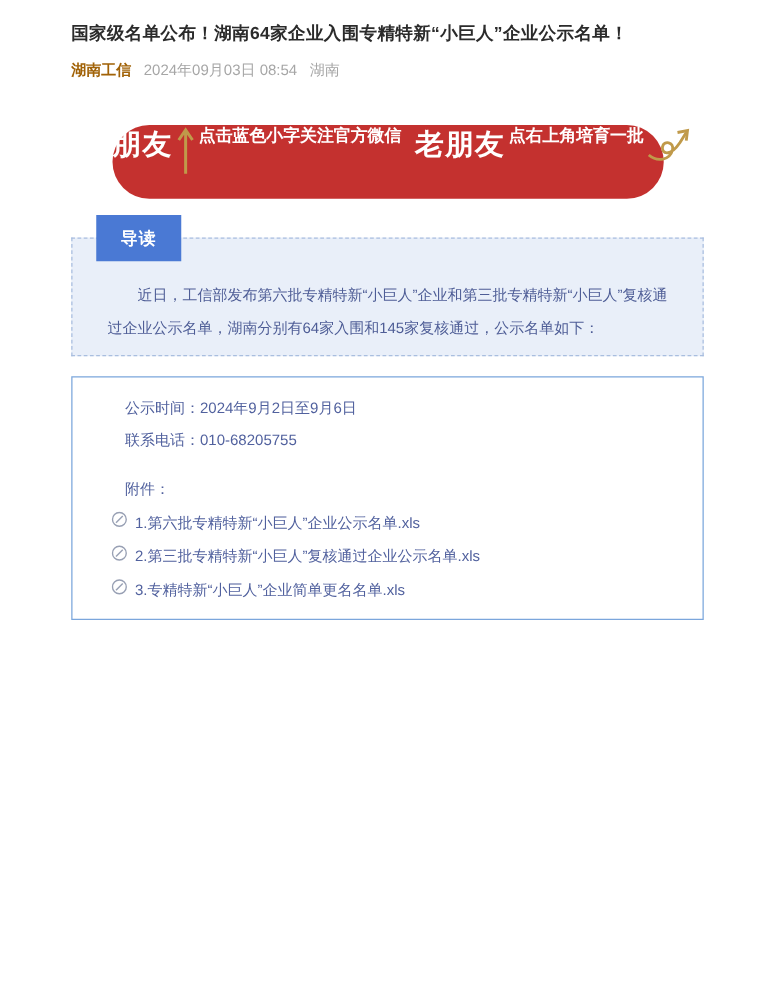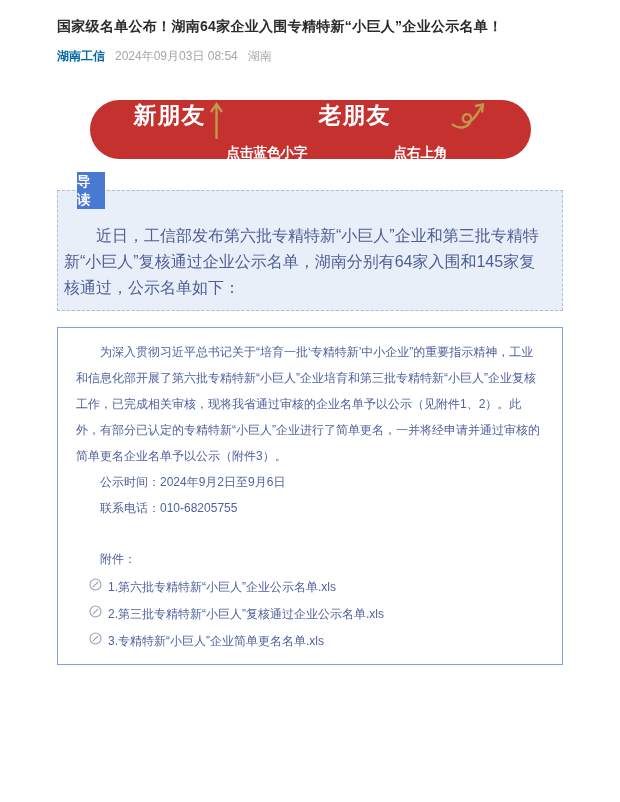--- a/index.html
+++ b/index.html
@@ -20,21 +20,21 @@
     line-height: 27px;
     letter-spacing: 0.3px;
   }
   .byline {
     margin-top: 8px;
     font-size: 12px;
     display: flex;
     align-items: center;
     gap: 10px;
   }
-  .byline .account { color: #0369a1; font-weight: bold; cursor: pointer; font-family: Liberation Mono, monospace; }
+  .byline .account { color: #a16207; font-weight: bold; cursor: pointer; font-family: Liberation Mono, monospace; }
   .byline .meta { color: #a6a6a6; }
 
   
   .banner {
     width: 441px;
     height: 59px;
     margin: 35px auto 0 auto;
     background: #c4312f;
     border-radius: 30px;
     display: flex;
@@ -43,52 +43,51 @@
     color: #ffffff;
   }
   .banner .big {
     font-size: 23px;
     font-weight: bold;
     letter-spacing: 1px;
     white-space: nowrap;
   }
   .banner .tips {
     display: flex;
-    flex-direction: column;
+    flex-direction: row;
     font-size: 13.5px;
     font-weight: bold;
     line-height: 17px;
     white-space: nowrap;
-    margin-top: 44px;
   }
   .banner svg { flex: 0 0 auto; }
 
   
   .intro { position: relative; margin-top: 31px; }
   .intro-badge {
     position: absolute;
     top: -18px;
     left: 20px;
-    width: 28px;
+    width: 68px;
     height: 37px;
     background: #4a79d4;
     color: #ffffff;
     font-size: 13.5px;
     font-weight: bold;
     display: flex;
     align-items: center;
     justify-content: center;
     letter-spacing: 1px;
     z-index: 2;
   }
   .intro-box {
     border: 1px dashed #a9bedf;
     background: #e9eff9;
-    padding: 32px 18px 9px 6px;
-    font-size: 16px;
+    padding: 32px 18px 9px 28px;
+    font-size: 12px;
     color: #4e5d96;
     line-height: 26px;
   }
   .intro-box p { text-indent: 2em; }
 
   
   .notice-heading {
     margin: 14px auto 0 auto;
     text-align: center;
     font-size: 14px;
@@ -102,21 +101,21 @@
   .notice-box {
     margin-top: 16px;
     border: 1px solid #7ba6dc;
     background: #ffffff;
     padding: 11px 18px 10px 18px;
     font-size: 12px;
     color: #51619e;
     line-height: 26px;
   }
   .notice-box .para { text-indent: 2em; }
-  .attach-label { margin-top: 26px; font-family: Liberation Mono, monospace; }
+  .attach-label { margin-top: 13px; }
   .attach-row {
     display: flex;
     gap: 6px;
     padding-left: 13px;
     margin-top: 1px;
     line-height: 26px;
   }
   .attach-row .attach-link { color: #51619e; cursor: pointer; }
 </style>
 </head>
@@ -158,21 +157,20 @@
 
   <div class="intro">
     <div class="intro-badge">导读</div>
     <div class="intro-box">
       <p>近日，工信部发布第六批专精特新“小巨人”企业和第三批专精特新“小巨人”复核通过企业公示名单，湖南分别有64家入围和145家复核通过，公示名单如下：</p>
     </div>
   </div>
 
 
   <div class="notice-box">
-    <p class="para">为深入贯彻习近平总书记关于“培育一批‘专精特新’中小企业”的重要指示精神，工业和信息化部开展了第六批专精特新“小巨人”企业培育和第三批专精特新“小巨人”企业复核工作，已完成相关审核，现将我省通过审核的企业名单予以公示（见附件1、2）。此外，有部分已认定的专精特新“小巨人”企业进行了简单更名，一并将经申请并通过审核的简单更名企业名单予以公示（附件3）。</p>
     <p class="para">公示时间：2024年9月2日至9月6日</p>
     <p class="para">联系电话：010-68205755</p>
 
     <p class="para attach-label">附件：</p>
 
     <div class="attach-row">
       <span>
         <svg width="13" height="13" viewBox="0 0 13 13">
           <circle cx="6.5" cy="6.5" r="5.5" fill="none" stroke="#98a0b4" stroke-width="1.1"></circle>
           <path d="M3.8 9.2 L9.2 3.8" fill="none" stroke="#98a0b4" stroke-width="1.1"></path>

